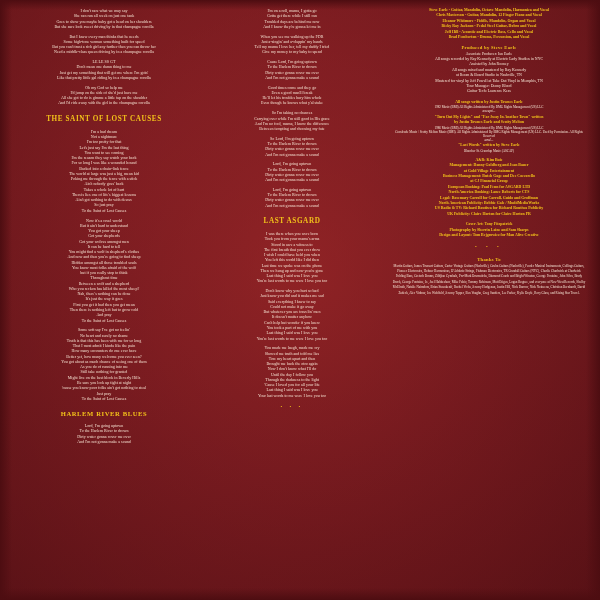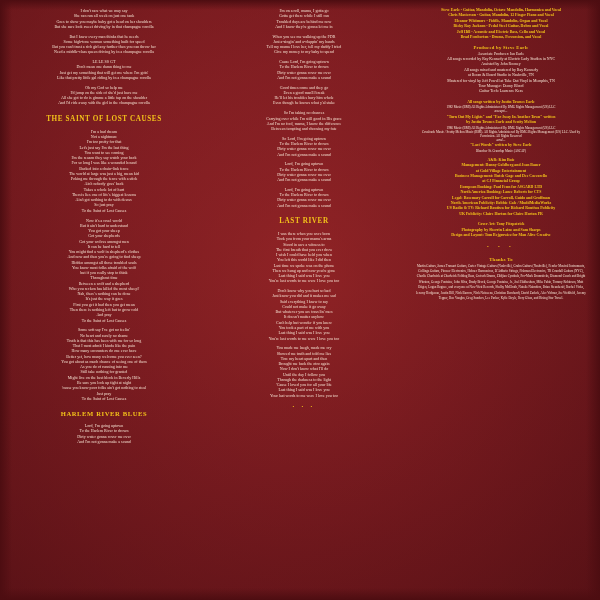--- a/index.html
+++ b/index.html
@@ -21,21 +21,21 @@
   .edgeL{position:absolute;left:0;top:0;bottom:0;width:12px;background:linear-gradient(90deg,#4d0d11,rgba(77,13,17,0));}
   .edgeR{position:absolute;right:0;top:0;bottom:0;width:14px;background:linear-gradient(270deg,#4d0d11,rgba(77,13,17,0));}
   .edgeT{position:absolute;left:0;right:0;top:0;height:10px;background:linear-gradient(180deg,#4d0d11,rgba(77,13,17,0));}
   .edgeB{position:absolute;left:0;right:0;bottom:0;height:12px;background:linear-gradient(0deg,#4d0d11,rgba(77,13,17,0));}
 
   .cols{
     position:absolute;inset:0;
     display:flex;
     padding:8px 14px 10px 16px;
     box-sizing:border-box;
-    gap:24px;
+    gap:12px;
   }
   .col{flex:1;min-width:0;}
   .col.left{flex:0 0 176px;}
   .col.mid{flex:0 0 176px;}
   .col.right{flex:1;}
 
   .lyr{
     font-size:4.0px;
     line-height:1.32;
     color:#f6e2d2;
@@ -227,21 +227,21 @@
           <span class="ln">Dirty water gonna cover me over</span>
           <span class="ln">And I'm not gonna make a sound</span>
         </p>
         <p>
           <span class="ln">Lord, I'm going uptown</span>
           <span class="ln">To the Harlem River to drown</span>
           <span class="ln">Dirty water gonna cover me over</span>
           <span class="ln">And I'm not gonna make a sound</span>
         </p>
       </div>
-    <div class="songtitle">LAST RIVER</div>
+    <div class="songtitle">LAST ASGARD</div>
     <div class="lyr" id="mid-song">
         <p>
           <span class="ln">I was there when you were born</span>
           <span class="ln">Took you from your mama's arms</span>
           <span class="ln">Stood in awe a witness to</span>
           <span class="ln">The first breath that you ever drew</span>
           <span class="ln">I wish I could have held you when</span>
           <span class="ln">You left this world like I did then</span>
           <span class="ln">Last time we spoke was on the phone</span>
           <span class="ln">Then we hung up and now you're gone</span>

